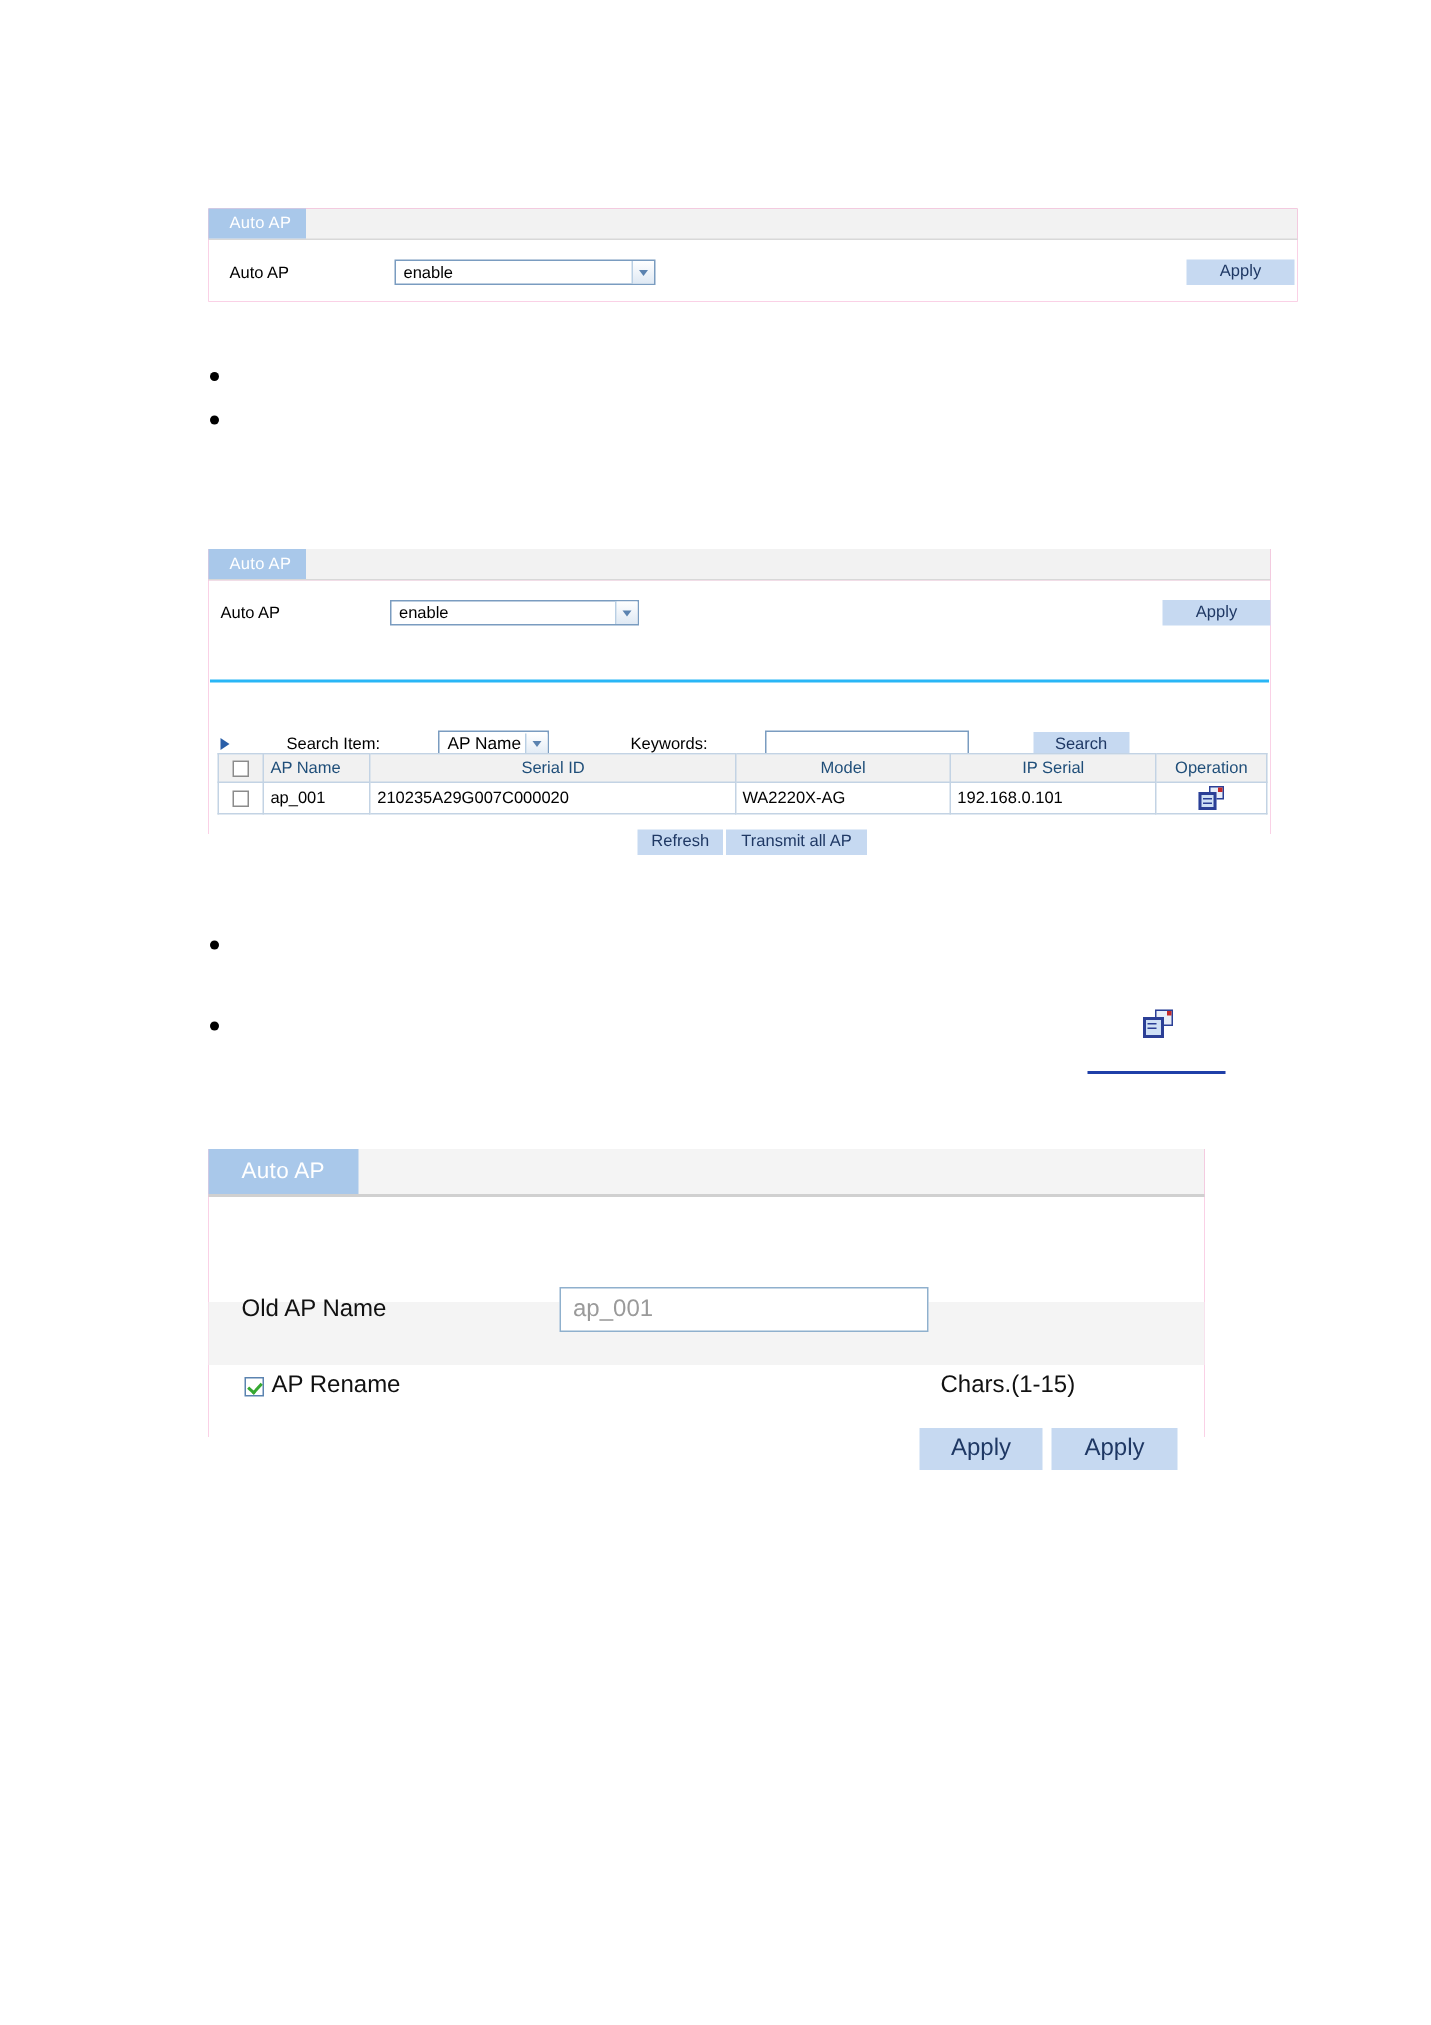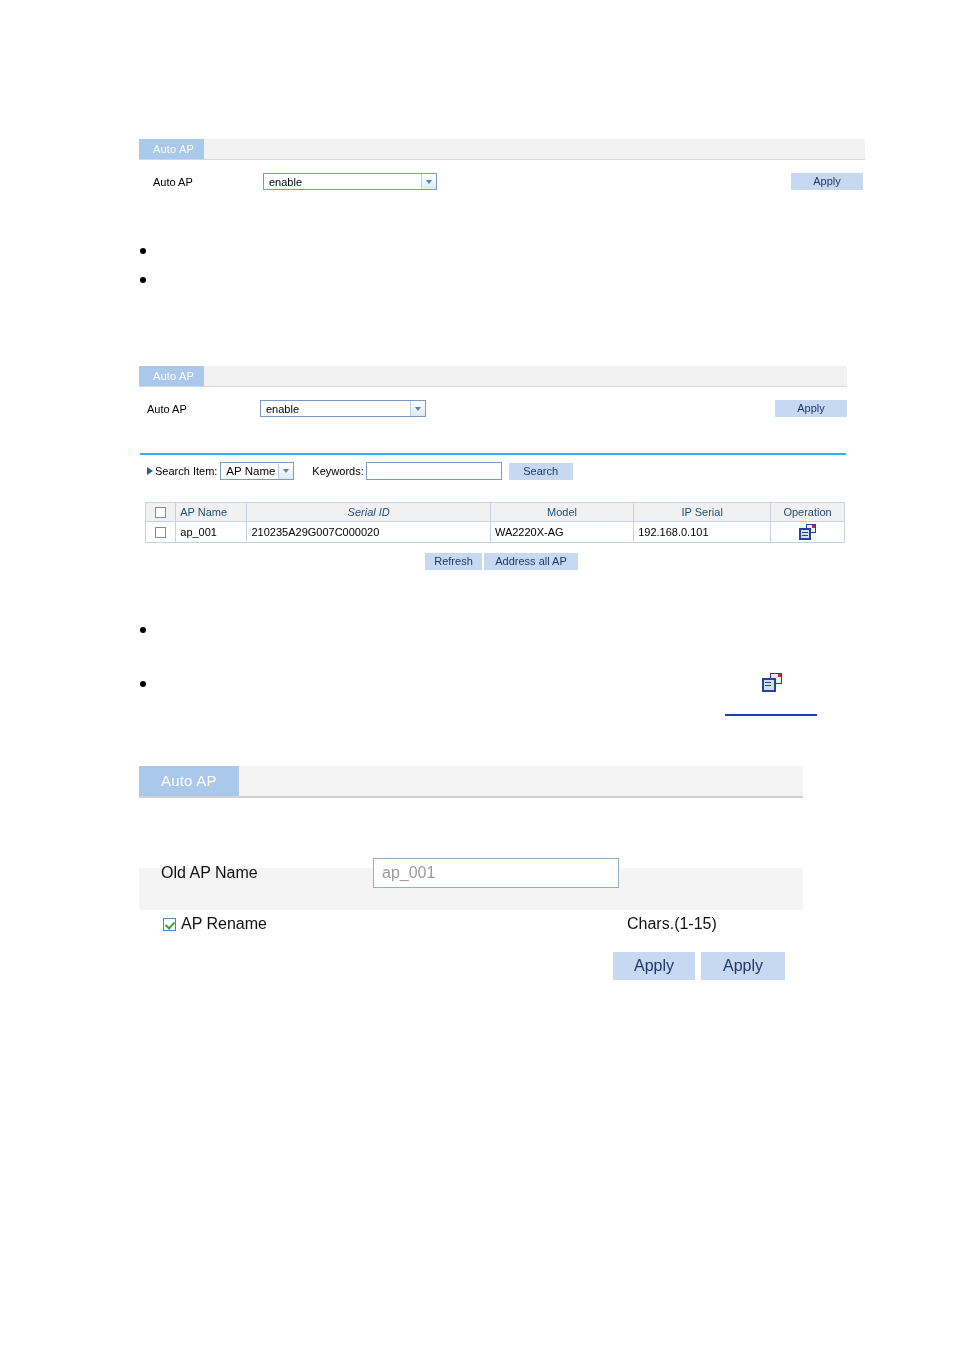--- a/index.html
+++ b/index.html
@@ -330,40 +330,40 @@
       <span class="form-label" style="width:113px;">Auto AP</span>
       <div class="sel" style="width:166px;">
         <span class="sel-val">enable</span>
         <span class="sel-arrow"></span>
       </div>
       <div class="btn" style="position:absolute; right:0; top:0; width:72px;">Apply</div>
     </div>
 
     <div class="divider-cyan" style="left:1px; top:66px; width:706px;"></div>
 
-    <div class="search-strip" style="left:8px; top:75px;">
+    <div class="search-strip" style="left:8px; top:100px;gap:36px;">
       <span class="tri"></span>
       <span>Search Item:</span>
       <div class="sel" style="width:74px; margin-left:3px; height:18px;">
         <span class="sel-val" style="font-size:11.5px;">AP Name</span>
         <span class="sel-arrow"></span>
       </div>
       <span style="margin-left:18px;">Keywords:</span>
       <div class="txt" style="width:136px; height:18px; margin-left:2px;"></div>
       <div class="btn" style="width:64px; margin-left:7px;">Search</div>
     </div>
 
     <table class="grid" style="left:6px; top:115px; width:700px;">
       <thead>
         <tr>
           <th class="center" style="width:22px;">
             <span class="cb"></span>
           </th>
           <th class="left" style="width:64px;">AP Name</th>
-          <th class="center" style="width:242px;font-style:italic;">Serial ID</th>
+          <th class="center" style="width:242px;">Serial ID</th>
           <th class="center" style="width:140px;">Model</th>
           <th class="center" style="width:132px;">IP Serial</th>
           <th class="center" style="width:66px;">Operation</th>
         </tr>
       </thead>
       <tbody>
         <tr>
           <td class="center">
             <span class="cb"></span>
           </td>
@@ -376,21 +376,21 @@
               <span class="card-back"></span>
               <span class="card-dot"></span>
               <span class="card-front"></span>
             </span>
           </td>
         </tr>
       </tbody>
     </table>
 
     <div class="btn" style="position:absolute; left:286px; top:166px; width:57px;">Refresh</div>
-    <div class="btn" style="position:absolute; left:345px; top:166px; width:94px;">Address all AP</div>
+    <div class="btn" style="position:absolute; left:345px; top:166px; width:94px;">Transmit all AP</div>
   </div>
 </div>
 
 <div class="bullet" style="left:140px; top:627px;"></div>
 <div class="bullet" style="left:140px; top:681px;"></div>
 
 <span class="rename-icon" style="position:absolute; left:762px; top:673px; width:20px; height:19px;">
   <span class="card-back" style="width:12px;height:11px;"></span>
   <span class="card-dot"></span>
   <span class="card-front" style="width:14px;height:14px;"></span>

